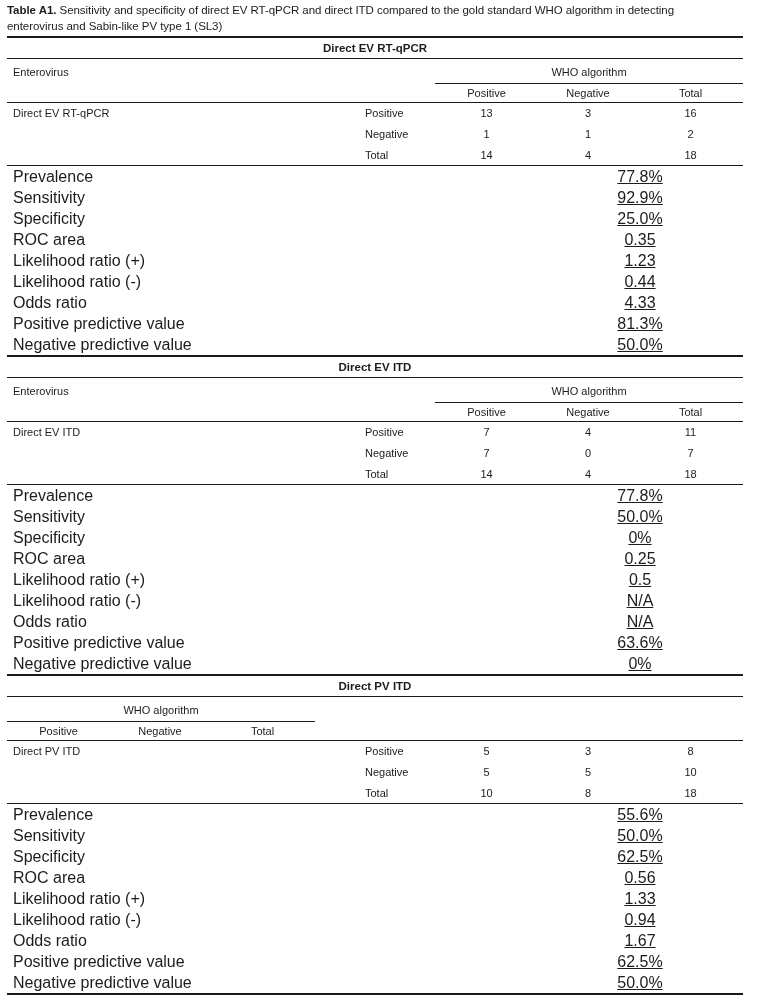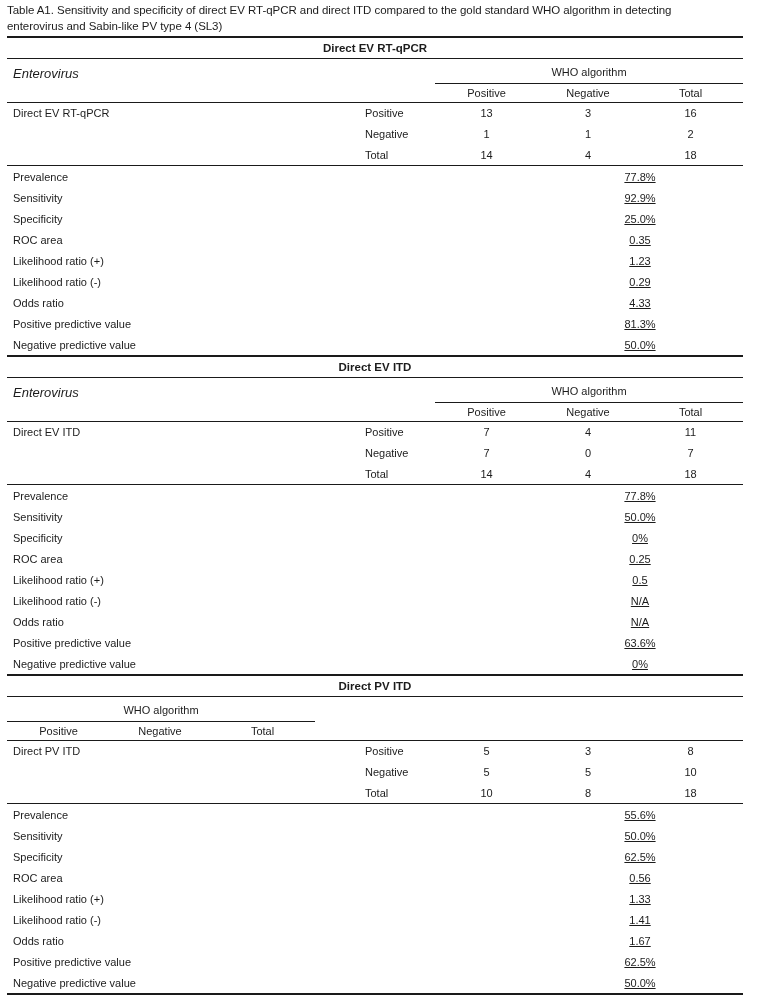--- a/index.html
+++ b/index.html
@@ -20,21 +20,21 @@
     box-sizing: border-box;
     width: 757px;
   }
   .caption {
     font-size: 11.5px;
     line-height: 15.5px;
     letter-spacing: -0.05px;
     width: 726px;
     margin-bottom: 2px;
   }
-  .caption b { font-weight: normal; }
+  .caption b { font-weight: bold; }
   .caption .line2 { display: block; }
 
   .table {
     width: 736px;
     border-bottom: 2px solid #1a1a1a;
   }
 
   
   .sec-title {
     border-top: 2px solid #1a1a1a;
@@ -48,22 +48,21 @@
 
   
   .group {
     display: flex;
     border-bottom: 1.2px solid #1a1a1a;
   }
   .g-left {
     width: 428px;
     box-sizing: border-box;
     padding: 7px 0 0 6px;
-    font-size: 13px;
-    font-style: italic;
+    font-size: 11px;
   }
   .g-right { width: 308px; }
   .who {
     height: 24px;
     line-height: 26px;
     text-align: center;
     font-size: 11px;
     border-bottom: 1px solid #1a1a1a;
   }
   .heads {
@@ -87,34 +86,34 @@
     height: 20.7px;
     align-items: center;
     font-size: 11px;
   }
 
   
   .s-row {
     display: flex;
     height: 21px;
     align-items: center;
-    font-size: 11px;
+    font-size: 16px;
   }
   .s-label { flex: 1; padding-left: 6px; }
   .s-value { width: 206px; text-align: center; text-decoration: underline; }
 </style>
 </head>
 <body>
 
 <div class="page">
 
   <div class="caption">
     <b>Table A1.</b>
     <span>Sensitivity and specificity of direct EV RT-qPCR and direct ITD compared to the gold standard WHO algorithm in detecting</span>
-    <span class="line2">enterovirus and Sabin-like PV type 4 (SL3)</span>
+    <span class="line2">enterovirus and Sabin-like PV type 1 (SL3)</span>
   </div>
 
   <div class="table">
 
     <section>
       <div class="sec-title">Direct EV RT-qPCR</div>
       <div class="group">
         <div class="g-left">Enterovirus</div>
         <div class="g-right">
           <div class="who">WHO algorithm</div>
@@ -164,21 +163,21 @@
         <div class="s-row">
             <span class="s-label">ROC area</span>
             <span class="s-value">0.35</span>
           </div>
         <div class="s-row">
             <span class="s-label">Likelihood ratio (+)</span>
             <span class="s-value">1.23</span>
           </div>
         <div class="s-row">
             <span class="s-label">Likelihood ratio (-)</span>
-            <span class="s-value">0.29</span>
+            <span class="s-value">0.44</span>
           </div>
         <div class="s-row">
             <span class="s-label">Odds ratio</span>
             <span class="s-value">4.33</span>
           </div>
         <div class="s-row">
             <span class="s-label">Positive predictive value</span>
             <span class="s-value">81.3%</span>
           </div>
         <div class="s-row">
@@ -315,21 +314,21 @@
         <div class="s-row">
             <span class="s-label">ROC area</span>
             <span class="s-value">0.56</span>
           </div>
         <div class="s-row">
             <span class="s-label">Likelihood ratio (+)</span>
             <span class="s-value">1.33</span>
           </div>
         <div class="s-row">
             <span class="s-label">Likelihood ratio (-)</span>
-            <span class="s-value">1.41</span>
+            <span class="s-value">0.94</span>
           </div>
         <div class="s-row">
             <span class="s-label">Odds ratio</span>
             <span class="s-value">1.67</span>
           </div>
         <div class="s-row">
             <span class="s-label">Positive predictive value</span>
             <span class="s-value">62.5%</span>
           </div>
         <div class="s-row">

